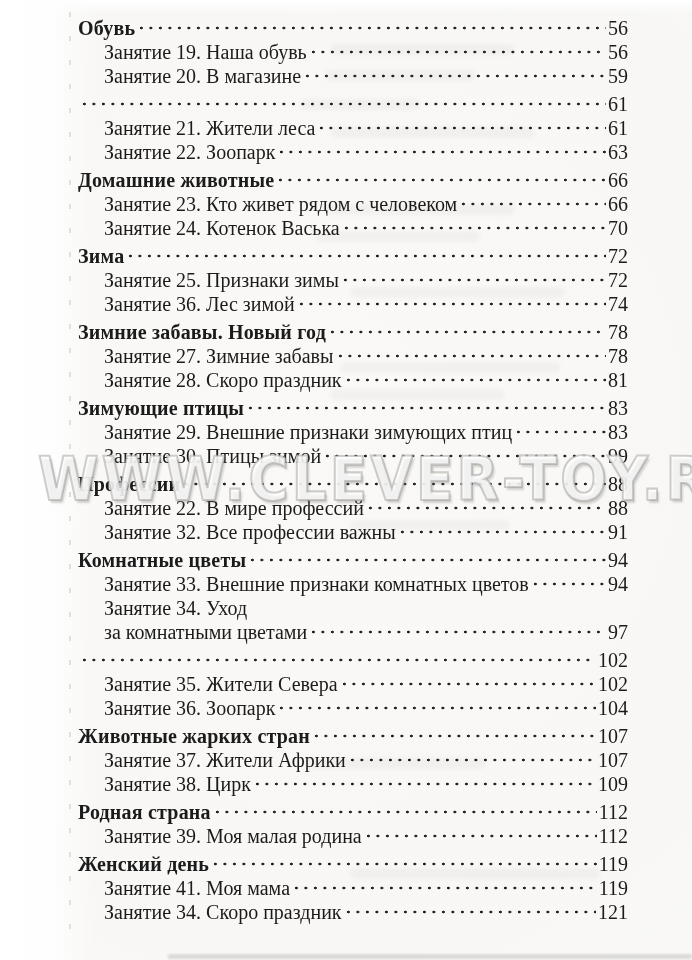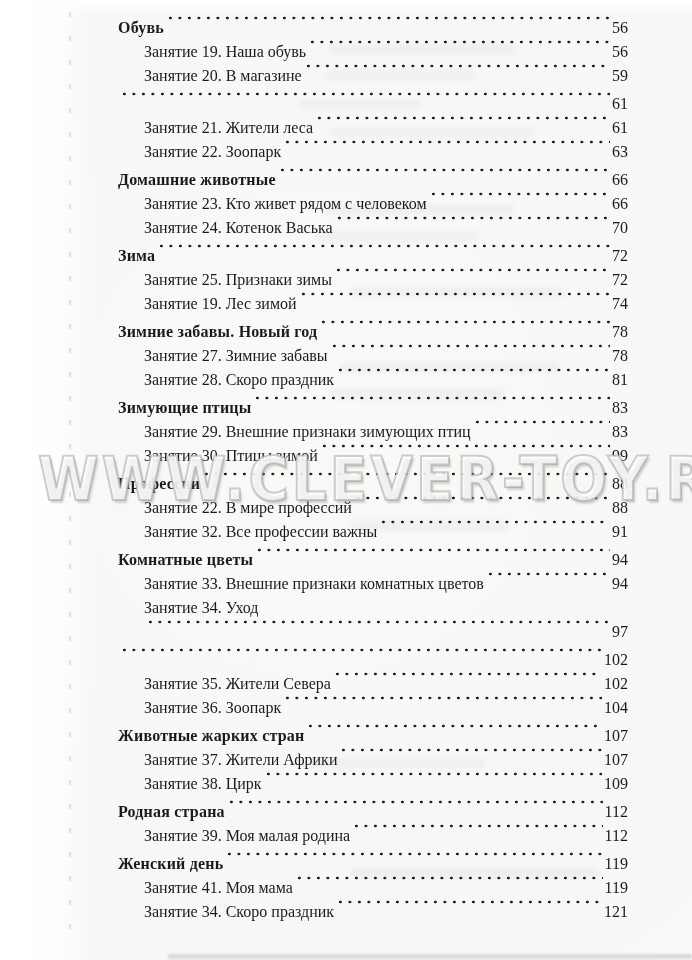--- a/index.html
+++ b/index.html
@@ -24,21 +24,21 @@
     position:absolute; left:168px; right:0; bottom:1px; height:5px;
     background:#d7d6d4; filter:blur(1px); opacity:0.85; z-index:1;
   }
   .bleed {
     position:absolute; height:11px; background:#8f8d88; opacity:0.07;
     filter:blur(2px); border-radius:5px; z-index:1;
   }
   .toc { position:absolute; top:16px; left:78px; right:64px; z-index:2; }
   .toc-section { margin-top:4px; }
   .toc-section:first-child { margin-top:0; }
-  .row { display:flex; align-items:flex-start; line-height:24px; font-size:16px;margin-left:40px; }
+  .row { display:flex; align-items:center; line-height:24px; font-size:20px; }
   .header .t { font-weight:bold; letter-spacing:0.2px; }
   .entry { padding-left:26px; }
   .t { white-space:nowrap; }
   .dots {
     flex:1 1 auto; height:5px; margin:0 1px 0 4px; min-width:12px;
     background-image:radial-gradient(circle at 2.2px 3px, #242424 1.25px, rgba(0,0,0,0) 1.65px);
     background-size:9.5px 6px; background-repeat:repeat-x; background-position:left bottom;
   }
   .pg { text-align:right; padding-left:1px; }
   .watermark {
@@ -131,21 +131,21 @@
         <span class="t">Зима</span>
         <span class="dots"></span>
         <span class="pg">72</span>
       </div>
       <div class="row entry">
         <span class="t">Занятие 25. Признаки зимы</span>
         <span class="dots"></span>
         <span class="pg">72</span>
       </div>
       <div class="row entry">
-        <span class="t">Занятие 19. Лес зимой</span>
+        <span class="t">Занятие 36. Лес зимой</span>
         <span class="dots"></span>
         <span class="pg">74</span>
       </div>
     </section>
 
     <section class="toc-section">
       <div class="row header">
         <span class="t">Зимние забавы. Новый год</span>
         <span class="dots"></span>
         <span class="pg">78</span>
@@ -206,20 +206,21 @@
       </div>
       <div class="row entry">
         <span class="t">Занятие 33. Внешние признаки комнатных цветов</span>
         <span class="dots"></span>
         <span class="pg">94</span>
       </div>
       <div class="row entry">
         <span class="t">Занятие 34. Уход</span>
       </div>
       <div class="row entry">
+        <span class="t">за комнатными цветами</span>
         <span class="dots"></span>
         <span class="pg">97</span>
       </div>
     </section>
 
     <section class="toc-section">
       <div class="row header">
         <span class="dots"></span>
         <span class="pg">102</span>
       </div>

